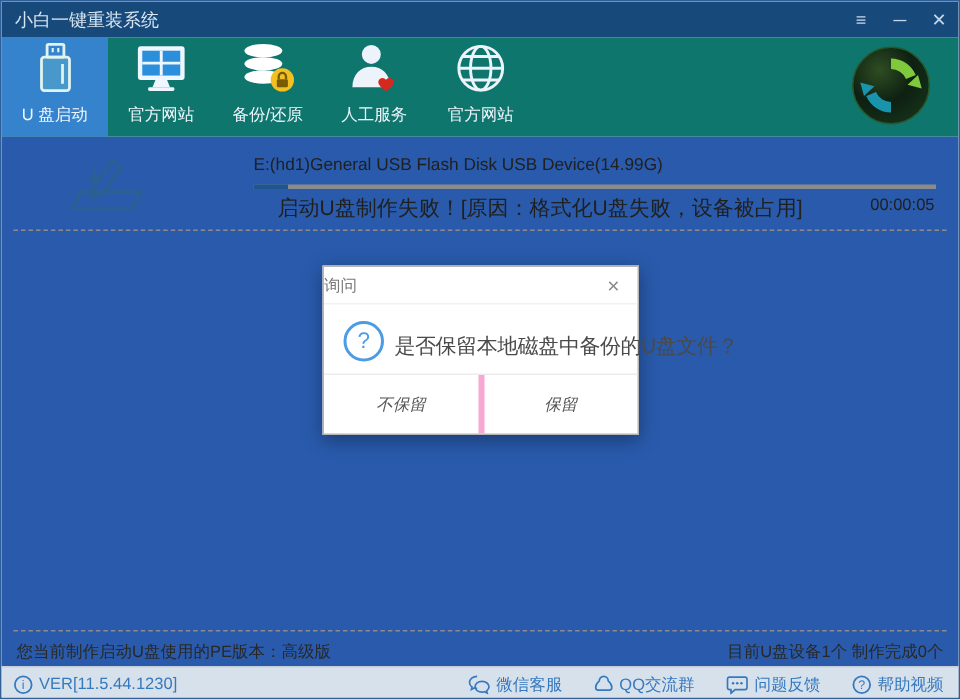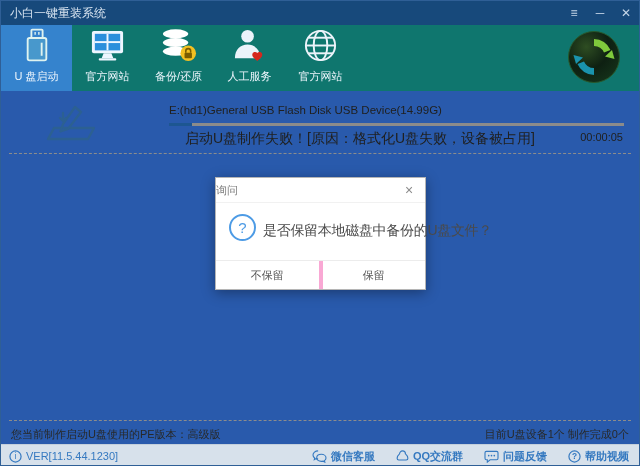--- a/index.html
+++ b/index.html
@@ -53,32 +53,32 @@
                   border-bottom:1px solid #f1f1f1; }
   .dialog-title{ font-size:11px; color:#7a7a7a; }
   .dialog-close{ margin-left:auto; color:#8b8b8b; font-size:14px; line-height:1;
                  width:16px; text-align:center; cursor:default; }
   .dialog-body{ position:absolute; top:26px; left:0; right:0; height:59px; }
   .q-icon{ position:absolute; left:13px; top:10px; width:27px; height:27px;
            border:2px solid #4D9BE5; border-radius:50%; color:#4D9BE5; font-size:15px;
            display:flex; align-items:center; justify-content:center; }
   .q-text{ position:absolute; left:47px; top:18px; font-size:14px; letter-spacing:-0.3px;
            color:#4a4a4a; white-space:nowrap; }
-  .dialog-buttons{ position:absolute; bottom:0; left:0; right:0; height:29px;
-                   border-top:1px solid #ececec; display:flex; }
+  .dialog-buttons{ position:absolute; bottom:0; left:0; right:0; height:40px;
+                   border-top:1px solid #ececec; display:flex;font-style:italic; }
   .dlg-btn{ flex:1; display:flex; align-items:center; justify-content:center;
             font-size:11px; color:#555; cursor:default; }
   .dlg-btn + .dlg-btn{ border-left:4px solid #f9a8d4; }
 
   
   .bottombar{ position:absolute; top:443px; left:0; right:0; height:23px;
               background:#d7e1eb; border-top:1px solid #c3cfdb; display:flex;
               align-items:center; font-size:11px; color:#3579C0; z-index:20; }
   .ver{ display:flex; align-items:center; gap:4px; padding-left:8px; }
-  .links{ margin-left:auto; display:flex; gap:21px; padding-right:10px;font-weight:bold; }
+  .links{ margin-left:auto; display:flex; gap:21px; padding-right:10px; }
   .link{ display:flex; align-items:center; gap:4px; cursor:default; }
   .link svg, .ver svg{ display:block; }
 </style>
 </head>
 <body>
 
 <div class="window">
 
   <div class="titlebar">
     <span class="title">小白一键重装系统</span>

